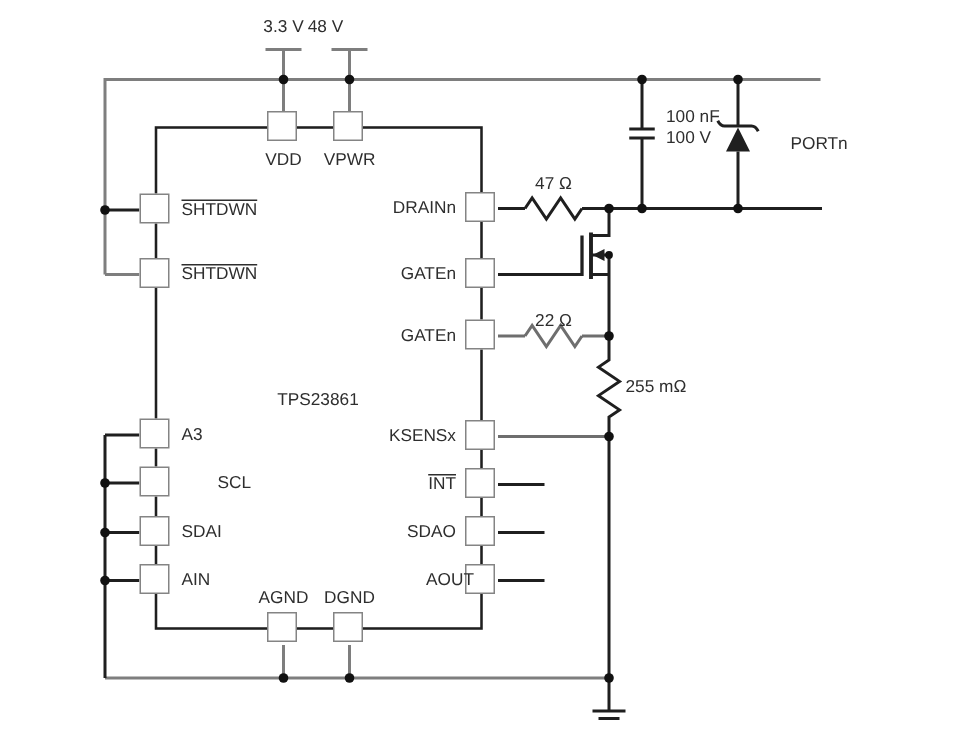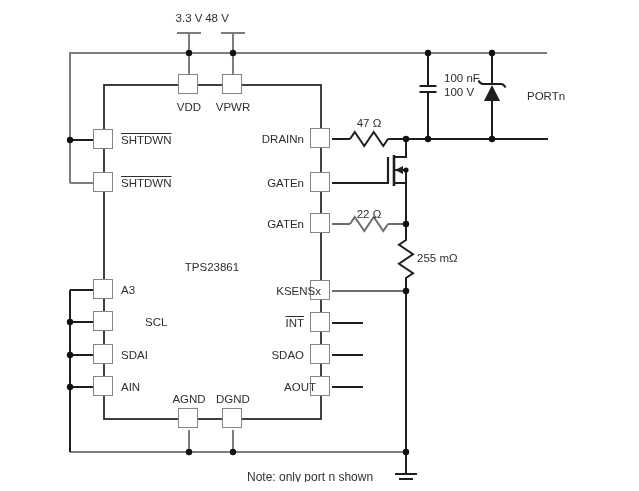--- a/index.html
+++ b/index.html
@@ -115,29 +115,28 @@
   <div class="lbl" style="left:121px;top:283px;">A3</div>
   <div class="lbl" style="left:121px;top:315px;margin-left:24px;">SCL</div>
   <div class="lbl" style="left:121px;top:348px;">SDAI</div>
   <div class="lbl" style="left:121px;top:380px;">AIN</div>
 
   <div class="lbl c" style="left:212px;top:260px;">TPS23861</div>
 
   <div class="lbl r" style="left:304px;top:132px;">DRAINn</div>
   <div class="lbl r" style="left:304px;top:176px;">GATEn</div>
   <div class="lbl r" style="left:304px;top:217px;">GATEn</div>
-  <div class="lbl r" style="left:321px;top:284px;">KSENSx</div>
+  <div class="lbl r" style="left:304px;top:284px;">KSENSx</div>
   <div class="lbl r ovl" style="left:304px;top:316px;">INT</div>
   <div class="lbl r" style="left:304px;top:348px;">SDAO</div>
   <div class="lbl r" style="left:304px;top:380px;margin-left:12px;">AOUT</div>
 
   <div class="lbl c" style="left:189px;top:392px;">AGND</div>
   <div class="lbl c" style="left:233px;top:392px;">DGND</div>
 
   <div class="lbl c" style="left:369px;top:116px;">47 Ω</div>
   <div class="lbl c" style="left:369px;top:207px;">22 Ω</div>
   <div class="lbl" style="left:417px;top:251px;">255 mΩ</div>
   <div class="lbl" style="left:444px;top:71px;">100 nF</div>
   <div class="lbl" style="left:444px;top:85px;">100 V</div>
   <div class="lbl" style="left:527px;top:89px;">PORTn</div>
 
-  <div class="lbl note" style="left:247px;top:470px;">Note: only port n shown</div>
 </div>
 
 </body></html>

